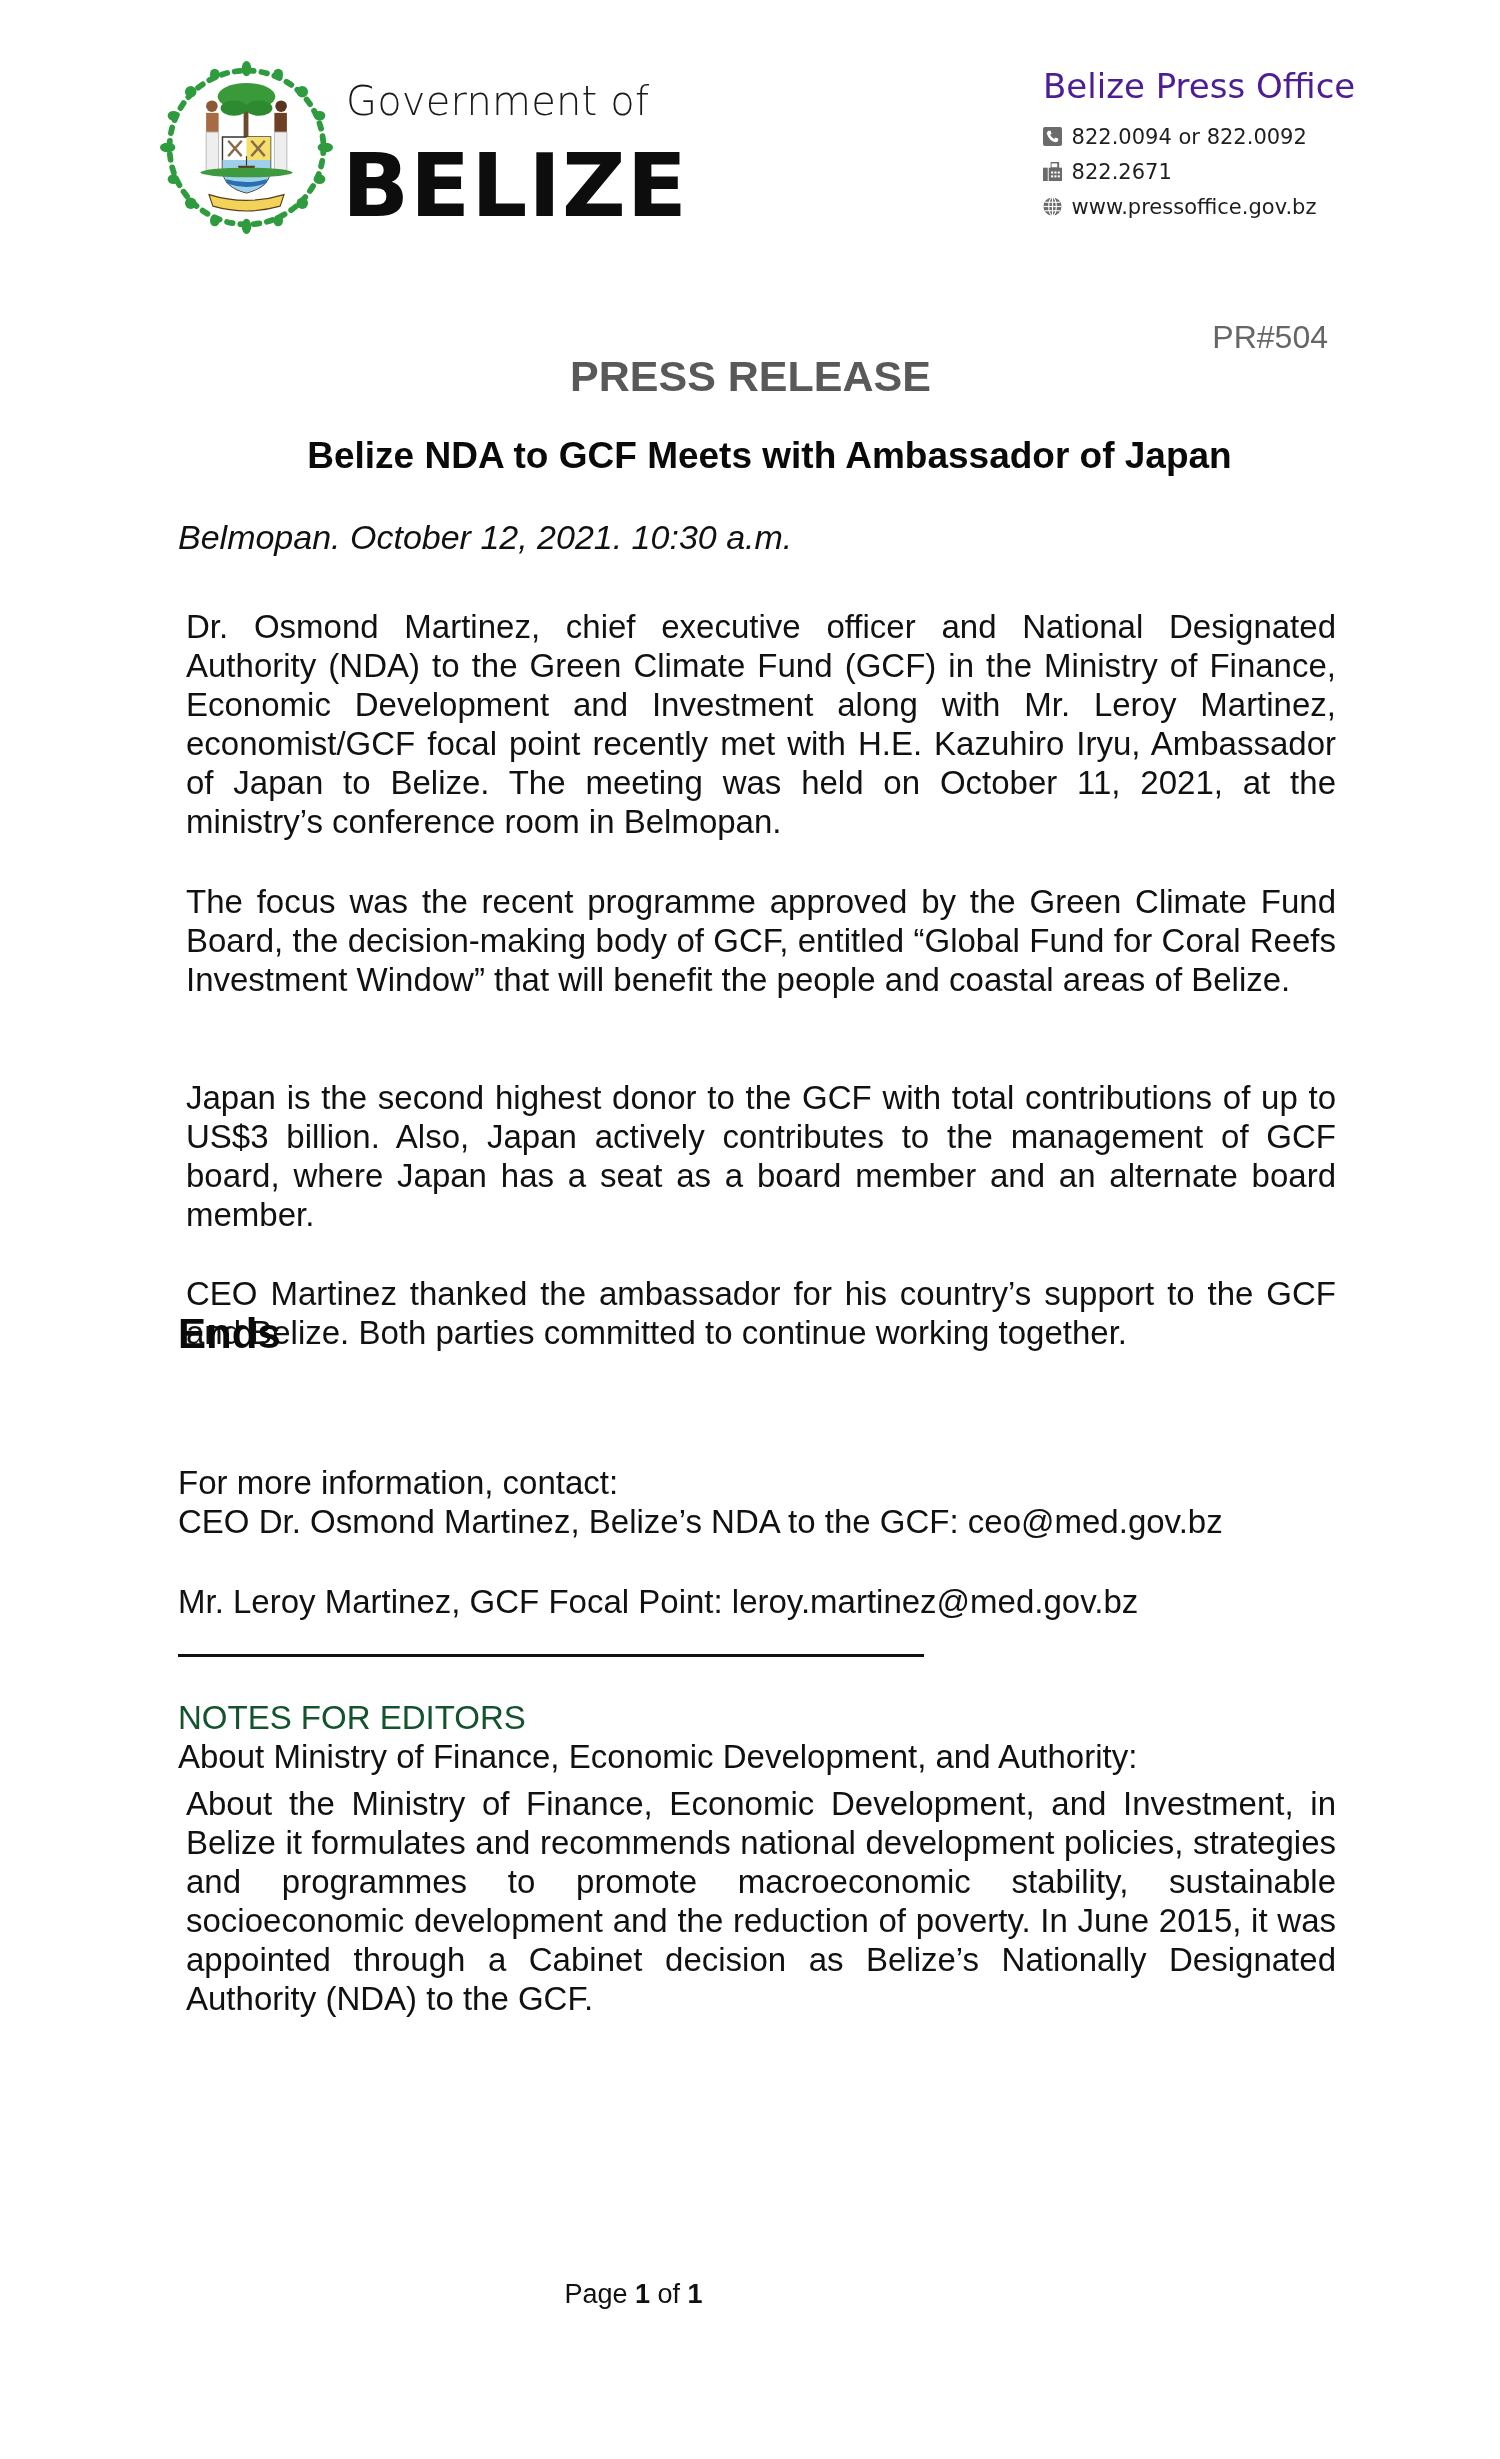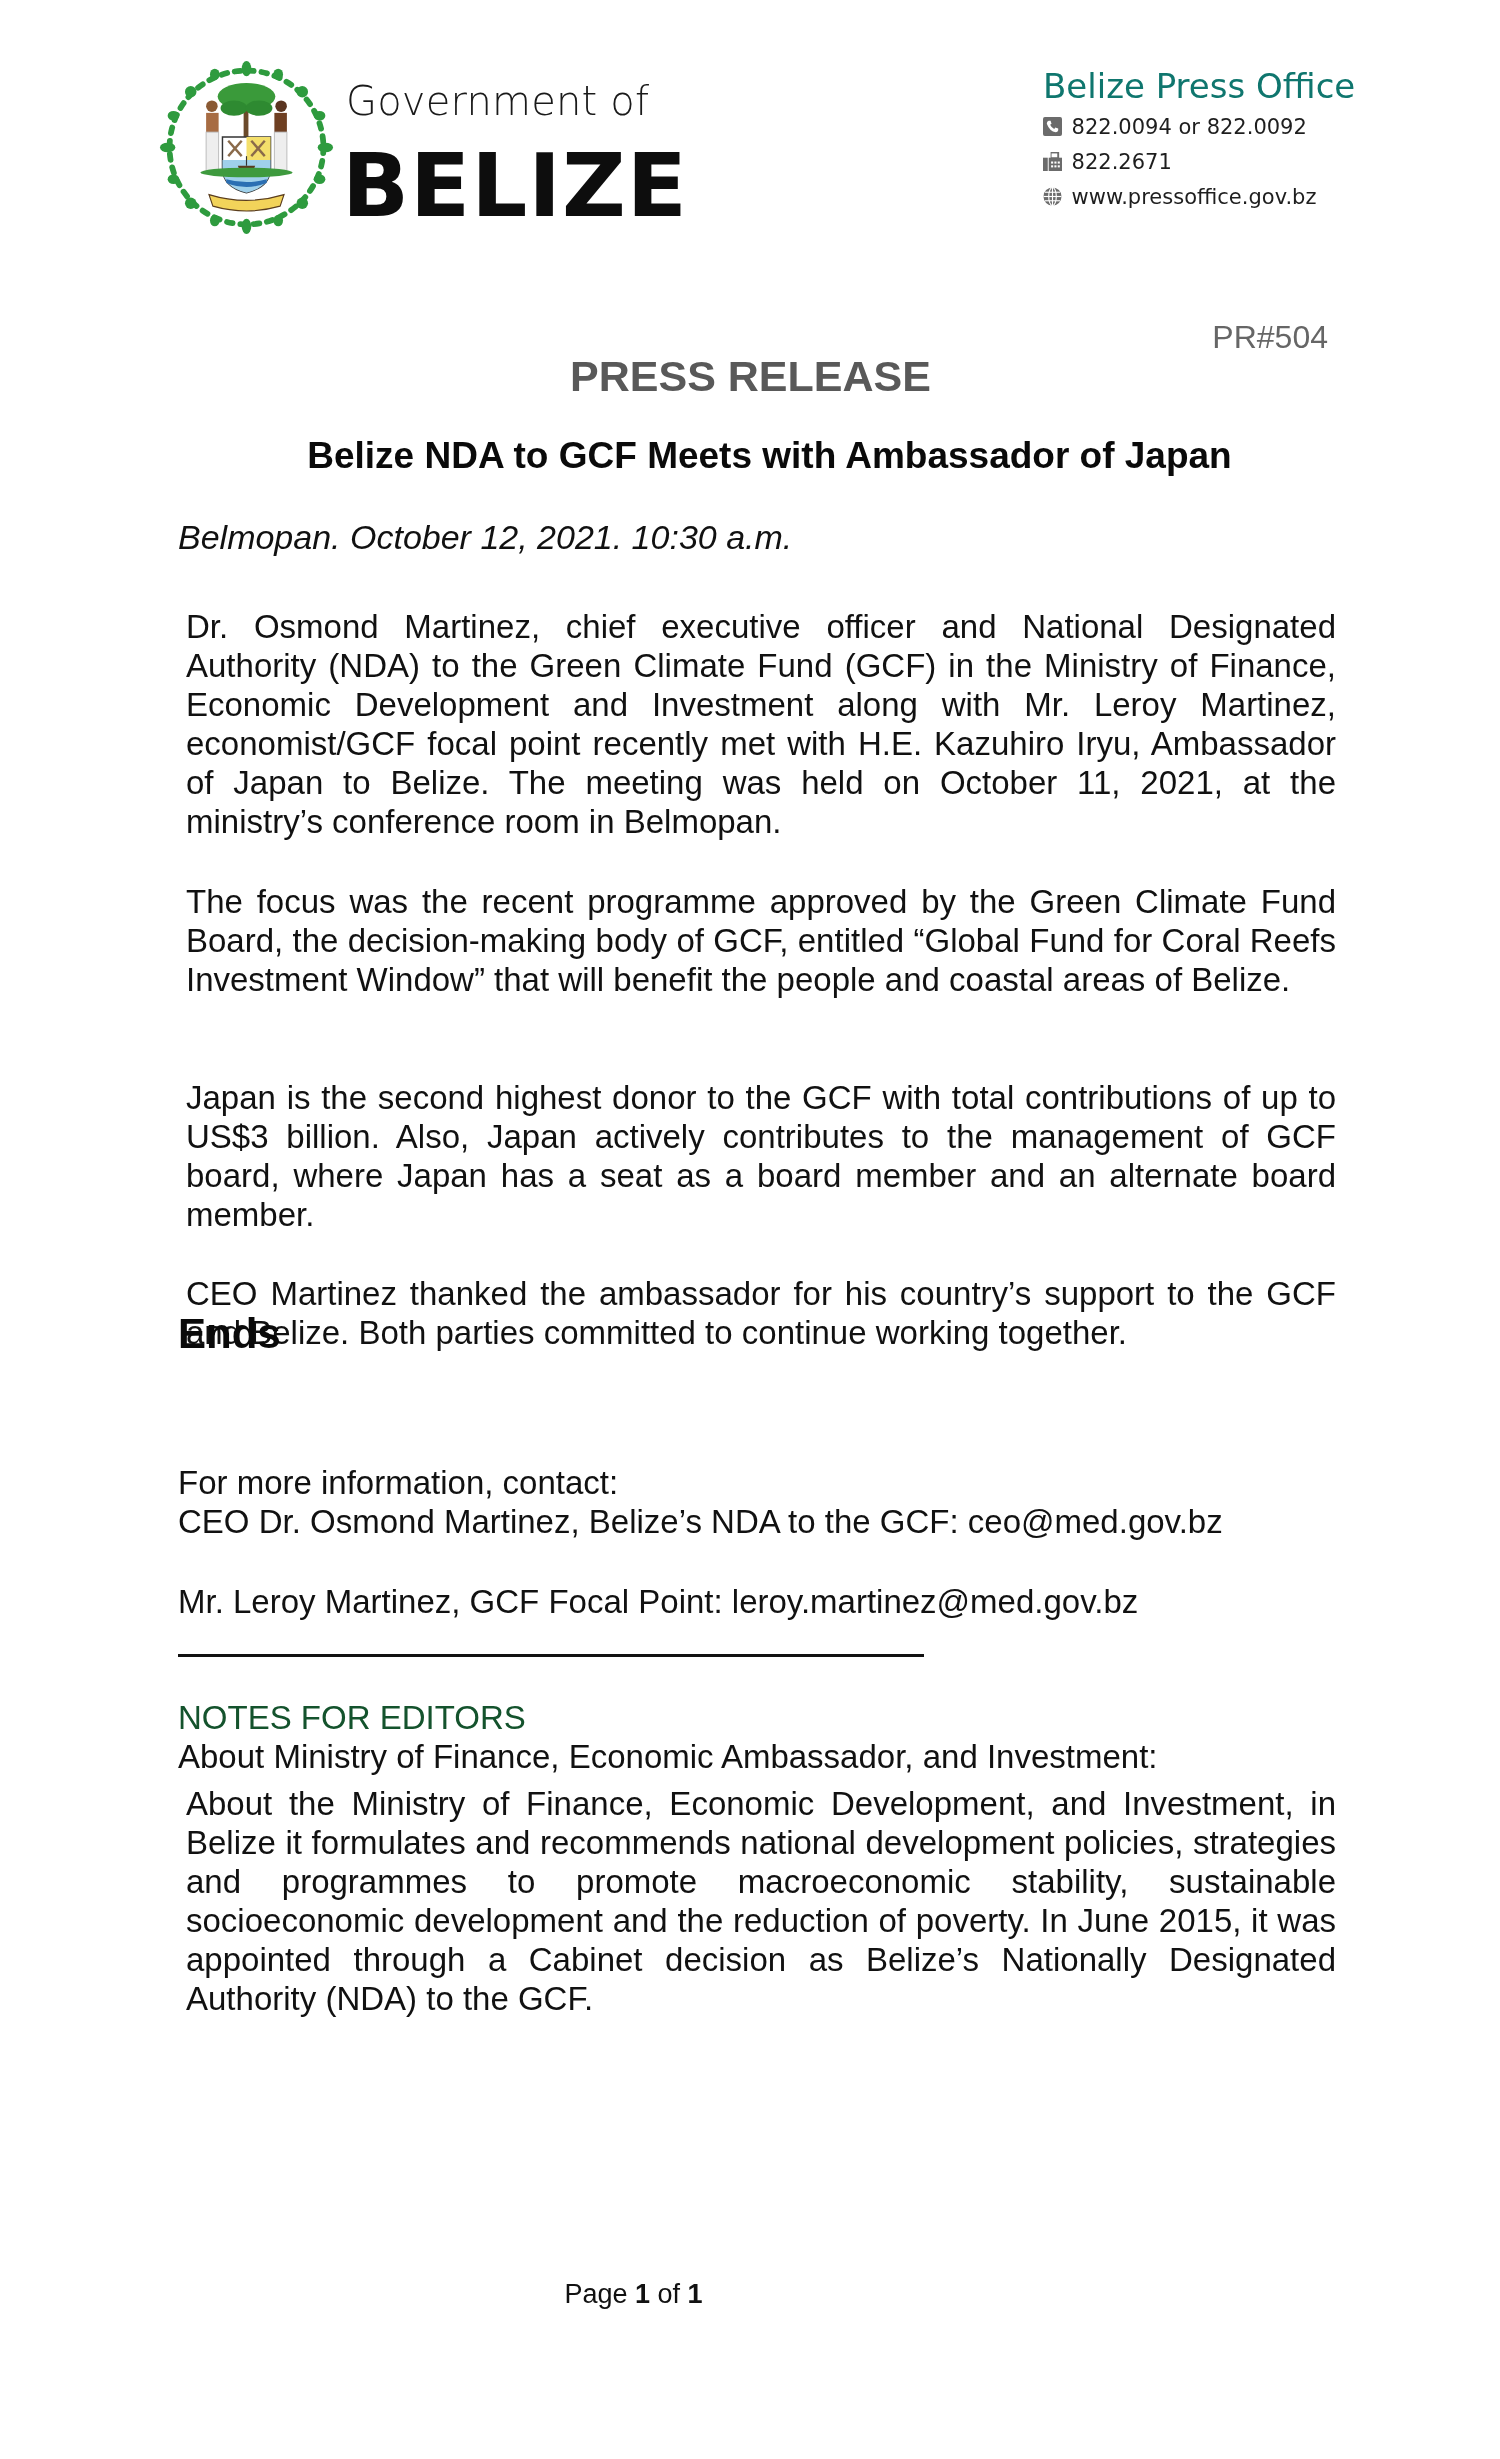--- a/index.html
+++ b/index.html
@@ -43,24 +43,24 @@
       line-height: 1;
       margin-top: 19px;
     }
     .press-office {
       left: 1043px; top: 69px;
       width: 346px;
     }
     .po-title {
       font-family: "DejaVu Sans", sans-serif;
       font-size: 34px;
-      color: #0f766e;
-      white-space: nowrap;
-      line-height: 1;
-      margin-bottom: 6px;
+      color: #4c1d95;
+      white-space: nowrap;
+      line-height: 1;
+      margin-bottom: 16px;
     }
     .po-row {
       display: flex;
       align-items: center;
       height: 35px;
       font-family: "DejaVu Sans", sans-serif;
       font-size: 21px;
       color: #1e1e1e;
       white-space: nowrap;
     }
@@ -297,21 +297,21 @@
 
 <div class="abs contact-block">
   <div>For more information, contact:</div>
   <div>CEO Dr. Osmond Martinez, Belize’s NDA to the GCF: ceo@med.gov.bz</div>
 </div>
 <div class="abs contact-line2">Mr. Leroy Martinez, GCF Focal Point: leroy.martinez@med.gov.bz</div>
 
 <div class="abs rule"></div>
 
 <div class="abs notes-title">NOTES FOR EDITORS</div>
-<div class="abs notes-sub">About Ministry of Finance, Economic Ambassador, and Investment:</div>
+<div class="abs notes-sub">About Ministry of Finance, Economic Development, and Authority:</div>
 <p class="abs body-col para notes-para">About the Ministry of Finance, Economic Development, and Investment, in Belize it formulates and recommends national development policies, strategies and programmes to promote macroeconomic stability, sustainable socioeconomic development and the reduction of poverty. In June 2015, it was appointed through a Cabinet decision as Belize’s Nationally Designated Authority (NDA) to the GCF.</p>
 
 <div class="abs footer">
   <span>Page</span>
   <b>1</b>
   <span>of</span>
   <b>1</b>
 </div>
 
 

